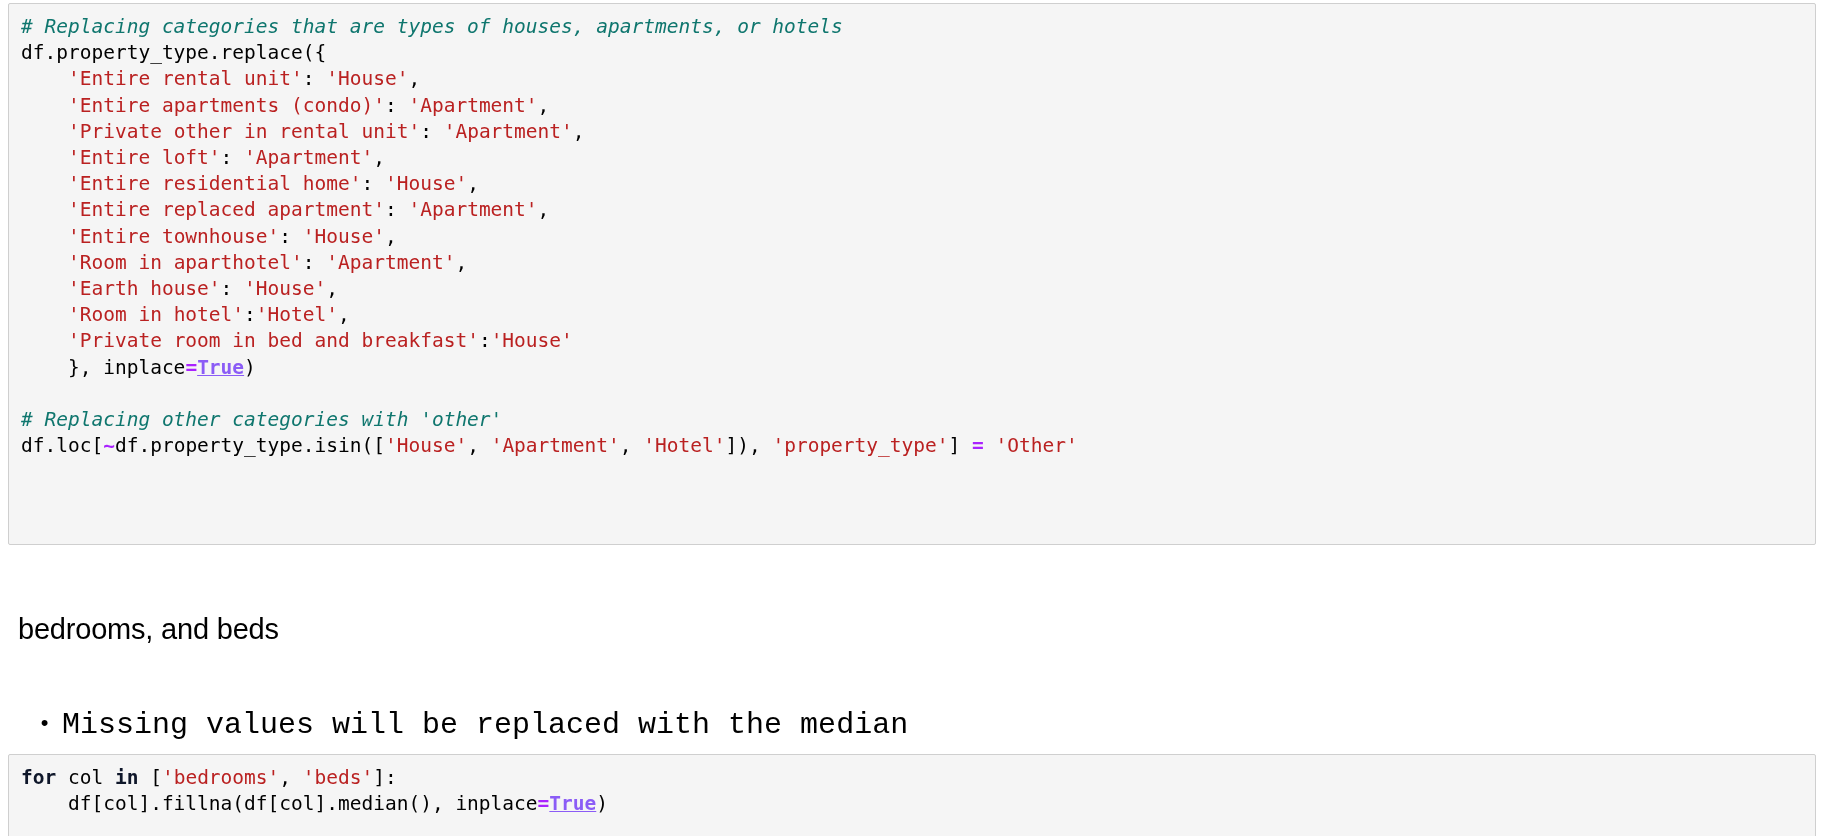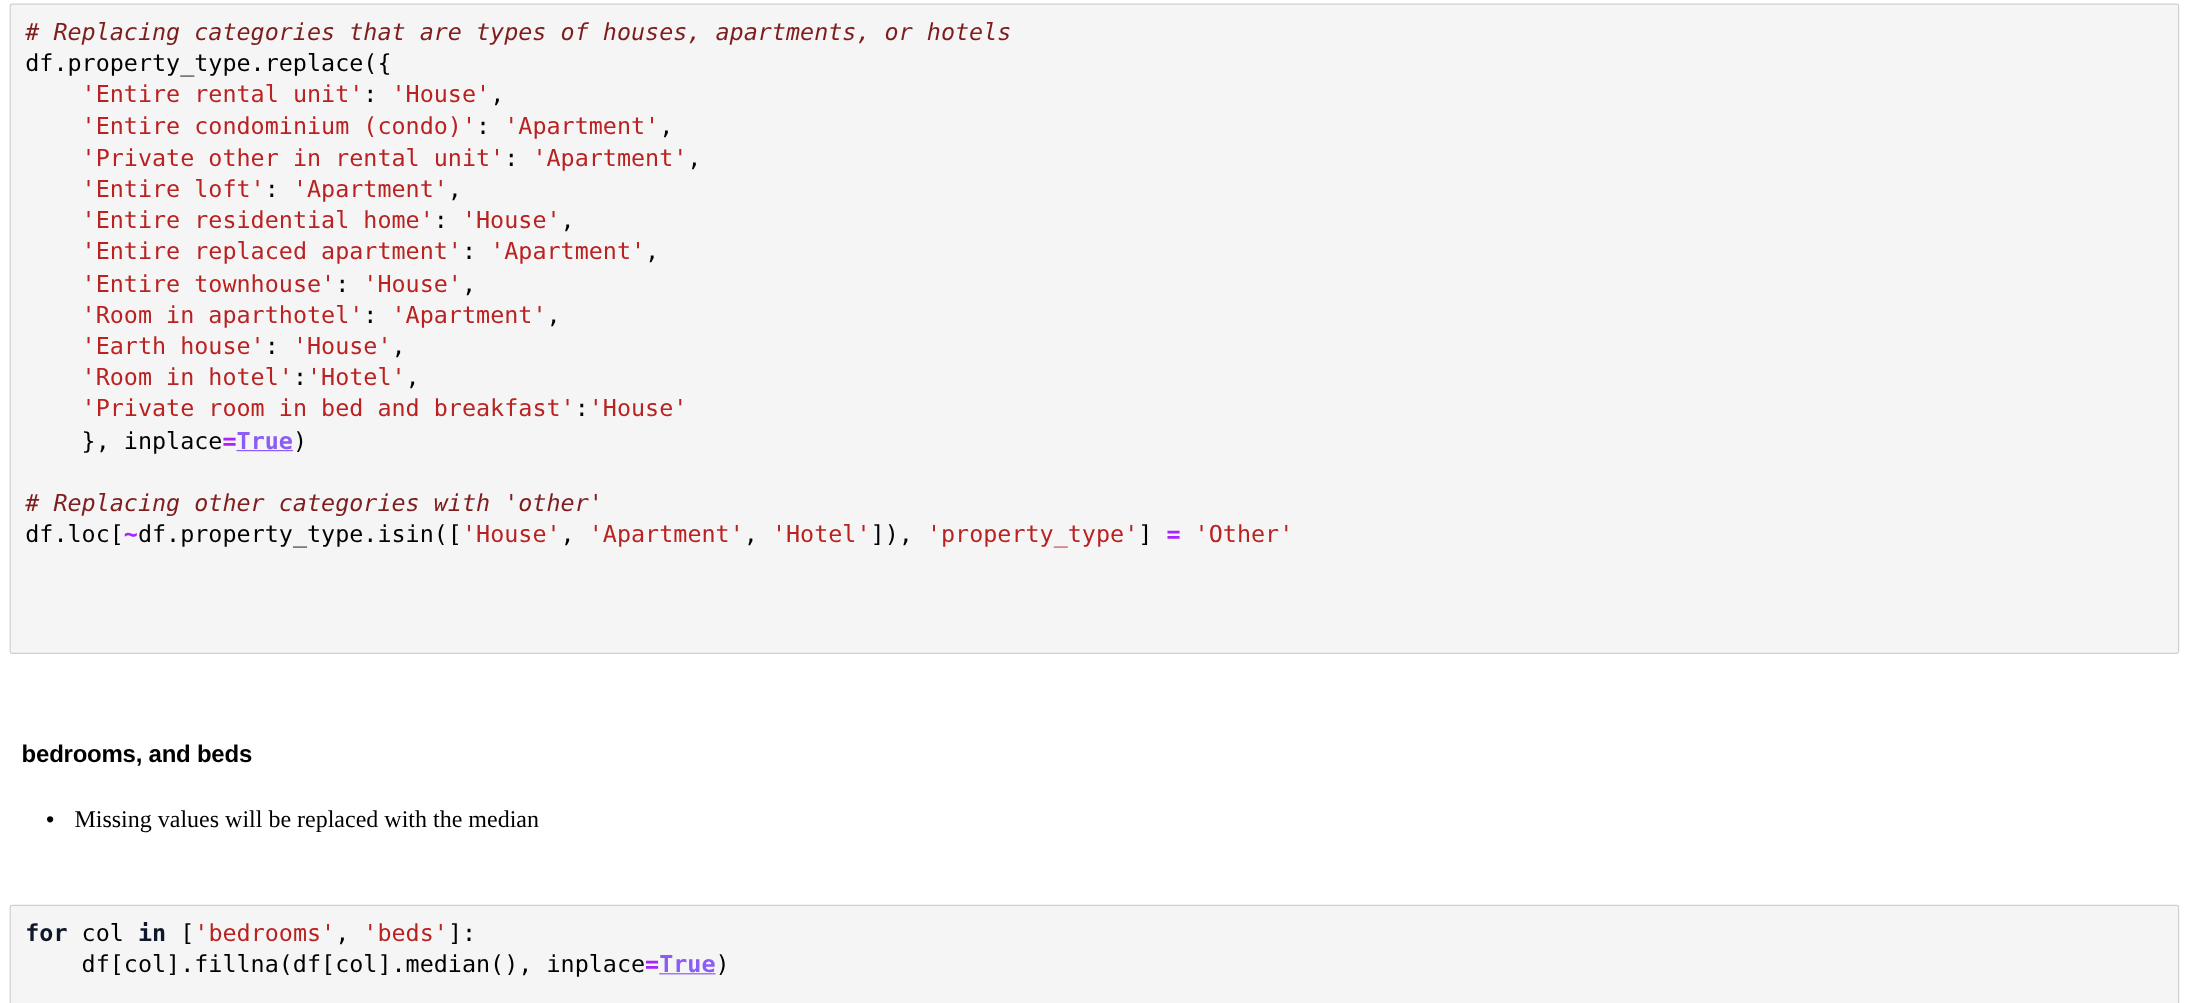--- a/index.html
+++ b/index.html
@@ -49,77 +49,78 @@
     height: 542px;
   }
   #code-block-2 {
     left: 8px;
     top: 754px;
     width: 1808px;
     height: 120px;
   }
 
   
-  .tok-c  { color: #7f1d1d; font-style: italic; }   
+  .tok-c  { color: #0f766e; font-style: italic; }   
   .tok-s  { color: #ba2121; }                       
   .tok-k  { color: #0f172a; font-weight: bold; }    
   .tok-kc { color: #8b5cf6; font-weight: bold; text-decoration: underline; }    
   .tok-o  { color: #aa22ff; font-weight: bold; }    
   .tok-p  { color: #000000; }                       
 
   
   .section-heading {
     position: absolute;
     left: 18px;
     top: 612px;
     margin: 0;
     font-family: "Liberation Sans", sans-serif;
-    font-size: 20px;
-    font-weight: bold;
+    font-size: 29px;
+    font-weight: normal;
     line-height: 34px;
     letter-spacing: -0.2px;
     color: #000000;
   }
 
   
   .bullet-list {
     position: absolute;
     left: 0px;
     top: 668px;
     margin: 0;
     padding: 0 0 0 62px;
     list-style: none;
   }
   .bullet-list li {
     position: relative;
-    font-family: Liberation Serif, serif;
-    font-size: 20px;
+    font-family: Liberation Mono, monospace;
+    font-size: 30px;
     line-height: 30px;
     color: #000000;
+    margin-top: 42px;
   }
   .bullet-list li::before {
     content: "\2022";
     position: absolute;
     left: -24px;
     top: 0;
     font-size: 22px;
     line-height: 30px;
     color: #000000;
   }
 </style>
 </head>
 <body>
 
 <div class="page">
 
   <div class="code-block" id="code-block-1">
     <pre><span class="tok-c"># Replacing categories that are types of houses, apartments, or hotels</span>
 <span class="tok-p">df.property_type.replace({</span>
 <span class="tok-p">    </span><span class="tok-s">'Entire rental unit'</span><span class="tok-p">: </span><span class="tok-s">'House'</span><span class="tok-p">,</span>
-<span class="tok-p">    </span><span class="tok-s">'Entire condominium (condo)'</span><span class="tok-p">: </span><span class="tok-s">'Apartment'</span><span class="tok-p">,</span>
+<span class="tok-p">    </span><span class="tok-s">'Entire apartments (condo)'</span><span class="tok-p">: </span><span class="tok-s">'Apartment'</span><span class="tok-p">,</span>
 <span class="tok-p">    </span><span class="tok-s">'Private other in rental unit'</span><span class="tok-p">: </span><span class="tok-s">'Apartment'</span><span class="tok-p">,</span>
 <span class="tok-p">    </span><span class="tok-s">'Entire loft'</span><span class="tok-p">: </span><span class="tok-s">'Apartment'</span><span class="tok-p">,</span>
 <span class="tok-p">    </span><span class="tok-s">'Entire residential home'</span><span class="tok-p">: </span><span class="tok-s">'House'</span><span class="tok-p">,</span>
 <span class="tok-p">    </span><span class="tok-s">'Entire replaced apartment'</span><span class="tok-p">: </span><span class="tok-s">'Apartment'</span><span class="tok-p">,</span>
 <span class="tok-p">    </span><span class="tok-s">'Entire townhouse'</span><span class="tok-p">: </span><span class="tok-s">'House'</span><span class="tok-p">,</span>
 <span class="tok-p">    </span><span class="tok-s">'Room in aparthotel'</span><span class="tok-p">: </span><span class="tok-s">'Apartment'</span><span class="tok-p">,</span>
 <span class="tok-p">    </span><span class="tok-s">'Earth house'</span><span class="tok-p">: </span><span class="tok-s">'House'</span><span class="tok-p">,</span>
 <span class="tok-p">    </span><span class="tok-s">'Room in hotel'</span><span class="tok-p">:</span><span class="tok-s">'Hotel'</span><span class="tok-p">,</span>
 <span class="tok-p">    </span><span class="tok-s">'Private room in bed and breakfast'</span><span class="tok-p">:</span><span class="tok-s">'House'</span>
 <span class="tok-p">    }, inplace</span><span class="tok-o">=</span><span class="tok-kc">True</span><span class="tok-p">)</span>

